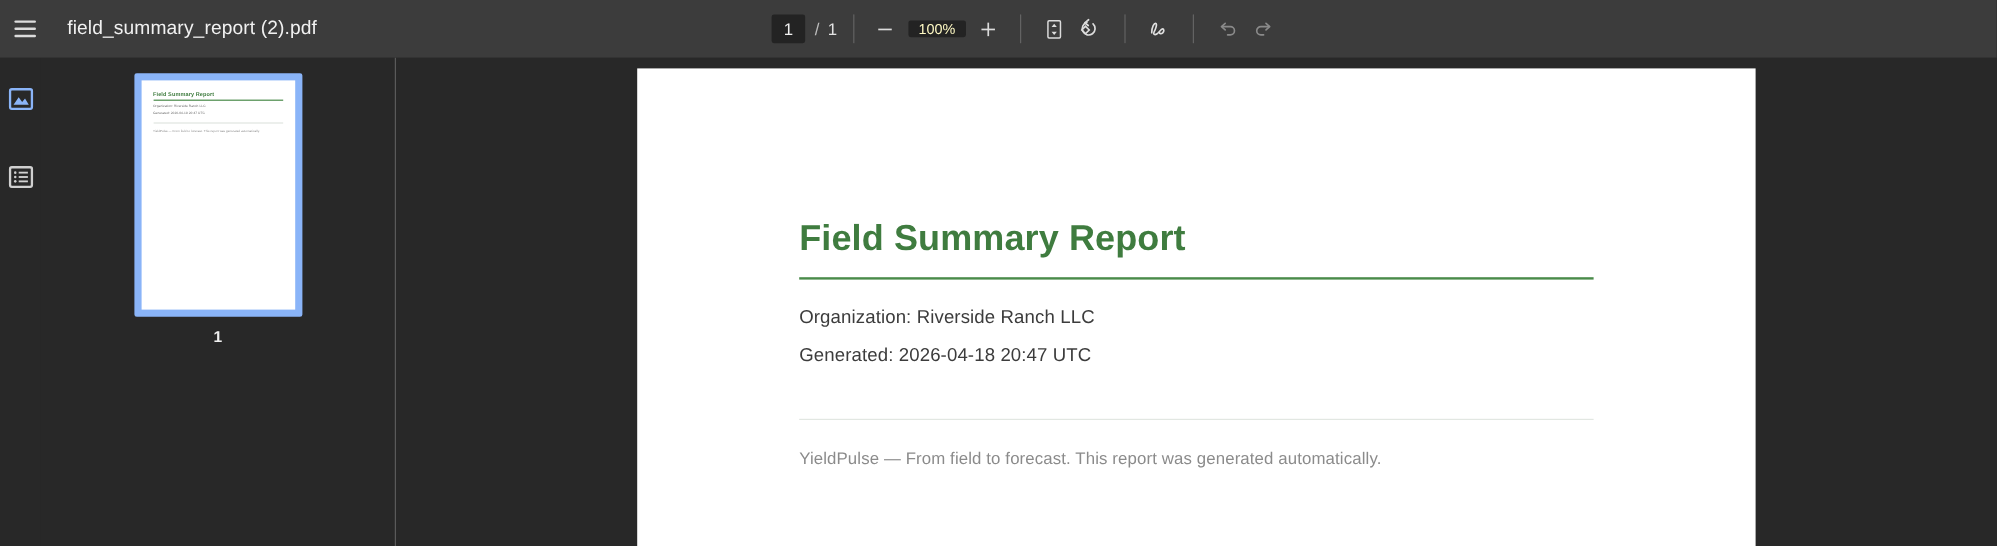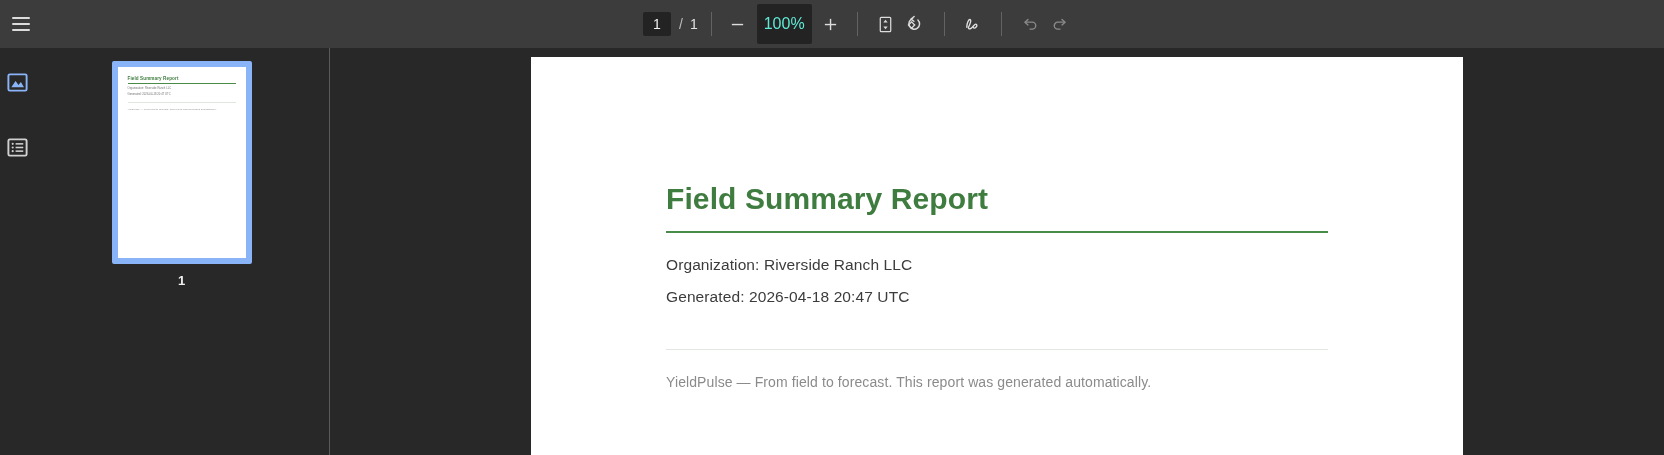--- a/index.html
+++ b/index.html
@@ -105,25 +105,25 @@
     justify-content: center;
     cursor: pointer;
     border-radius: 3px;
     color: #dcdcdc;
   }
   .icon-btn.disabled { color: #7b7b7b; cursor: default; }
 
   .zoom-group { display: flex; align-items: center; gap: 6px; }
   .zoom-value {
     min-width: 48px;
-    height: 40px;
+    height: 14px;
     background: #232323;
     border-radius: 2px;
-    color: #5eead4;
-    font-size: 16px;
+    color: #fef9c3;
+    font-size: 12px;
     display: flex;
     align-items: center;
     justify-content: center;
     padding: 0 7px;
     cursor: pointer;
   }
   .pm-btn {
     width: 26px; height: 26px;
     display:flex; align-items:center; justify-content:center;
     cursor: pointer; border-radius: 3px;
@@ -269,20 +269,21 @@
 <div class="app">
 
   <div class="toolbar">
 
     <div class="tb-left">
       <div class="hamburger-btn">
         <span></span>
         <span></span>
         <span></span>
       </div>
+      <div class="doc-title">field_summary_report (2).pdf</div>
     </div>
 
     <div class="tb-center">
 
       <div class="pager">
         <input class="page-input" type="text" value="1" style="">
         <span class="page-sep">/</span>
         <span class="page-total">1</span>
       </div>
 

